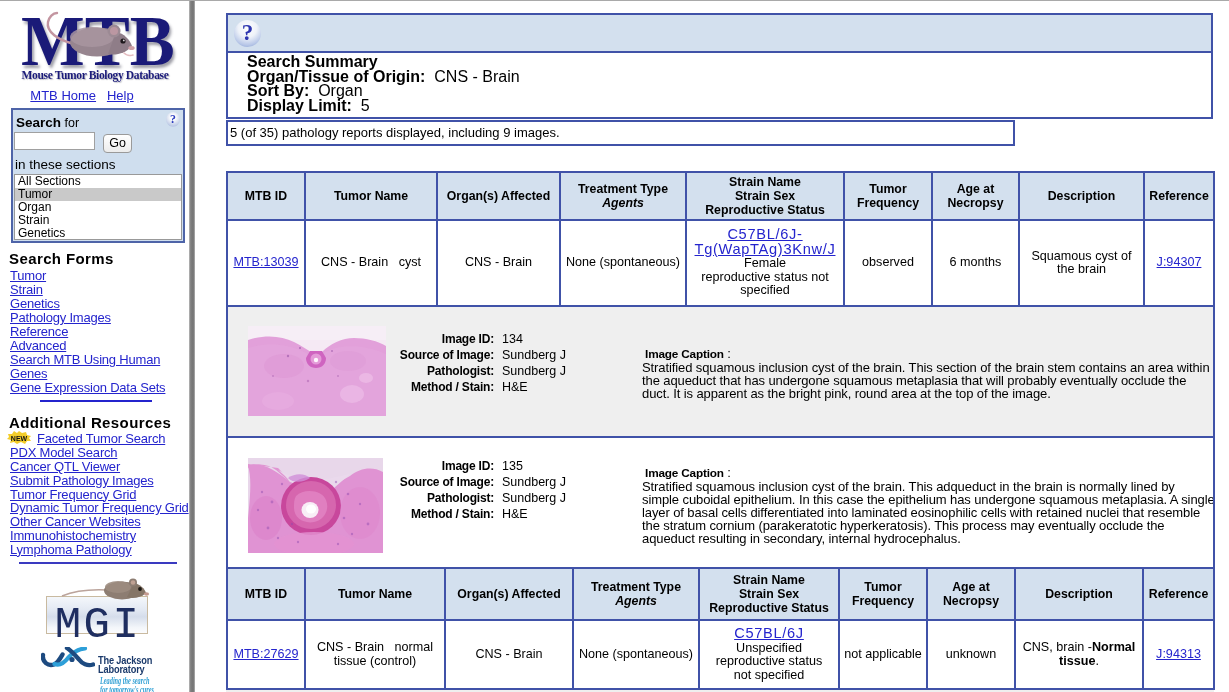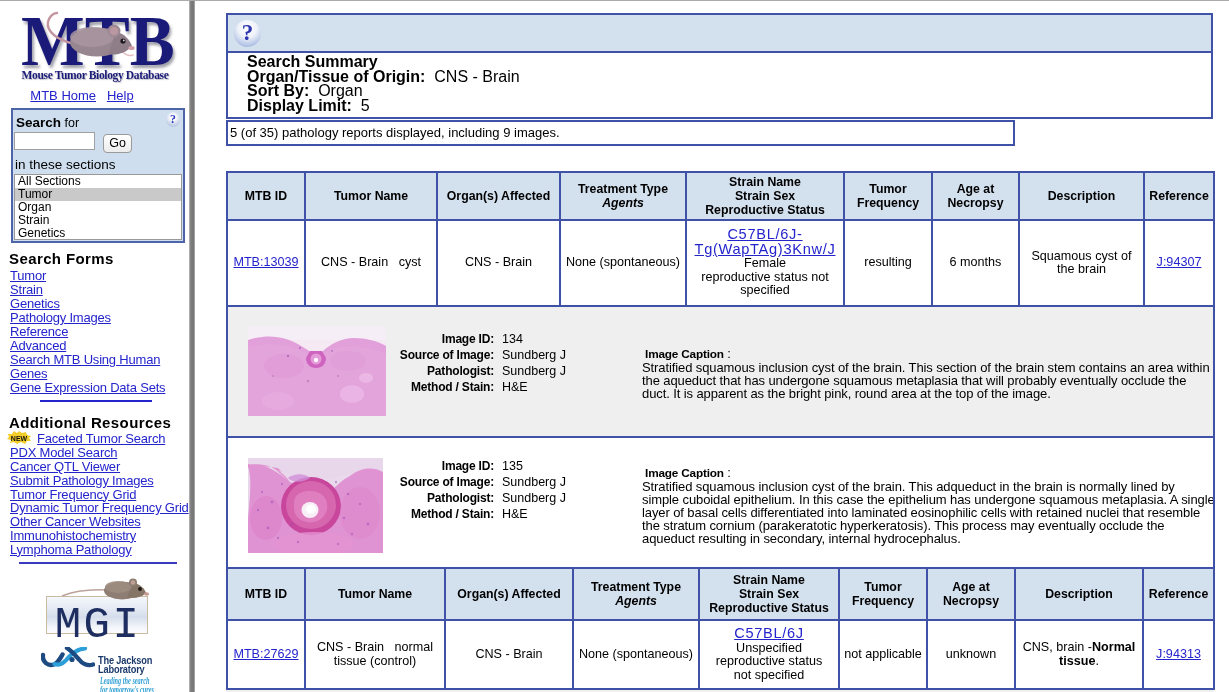--- a/index.html
+++ b/index.html
@@ -180,21 +180,21 @@
         <th>Age at<br>Necropsy</th>
         <th>Description</th>
         <th>Reference</th>
 </tr>
 <tr style="height:86px">
   <td><a>MTB:13039</a></td>
   <td>CNS - Brain&nbsp;&nbsp; cyst</td>
   <td>CNS - Brain</td>
   <td>None (spontaneous)</td>
   <td><a class="blink">C57BL/6J-<br>Tg(WapTAg)3Knw/J</a><br>Female<br>reproductive status not<br>specified</td>
-  <td>resulting</td>
+  <td>observed</td>
   <td>6 months</td>
   <td>Squamous cyst of<br>the brain</td>
   <td><a>J:94307</a></td>
 </tr>
 <tr style="height:116px">
         <td class="imgrow" colspan="9" style="background:#efefef">
   <div class="irwrap">
     <svg class="thumb" style="left:12px;top:10.5px" width="138" height="90" viewBox="0 0 138 90">
       <rect width="138" height="90" fill="#f5e9f4"></rect>
       <rect y="0" width="138" height="14" fill="#f6eef6"></rect>

